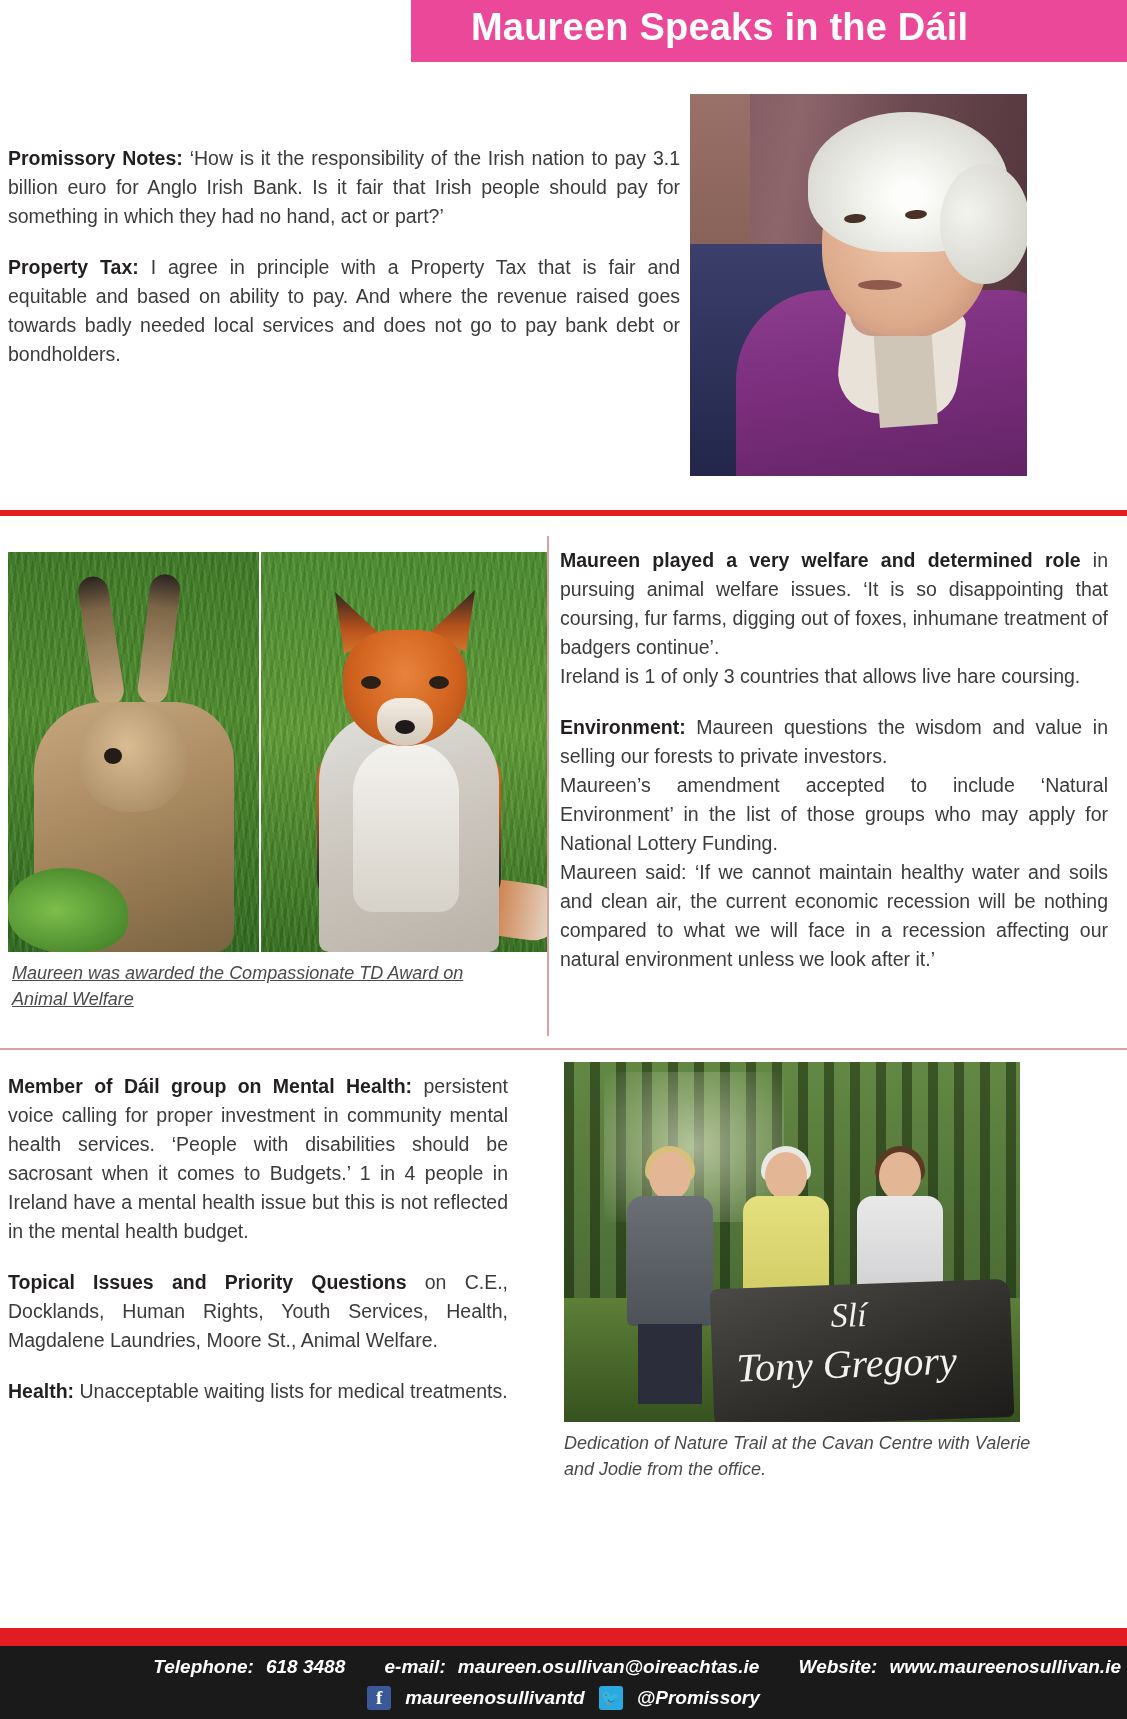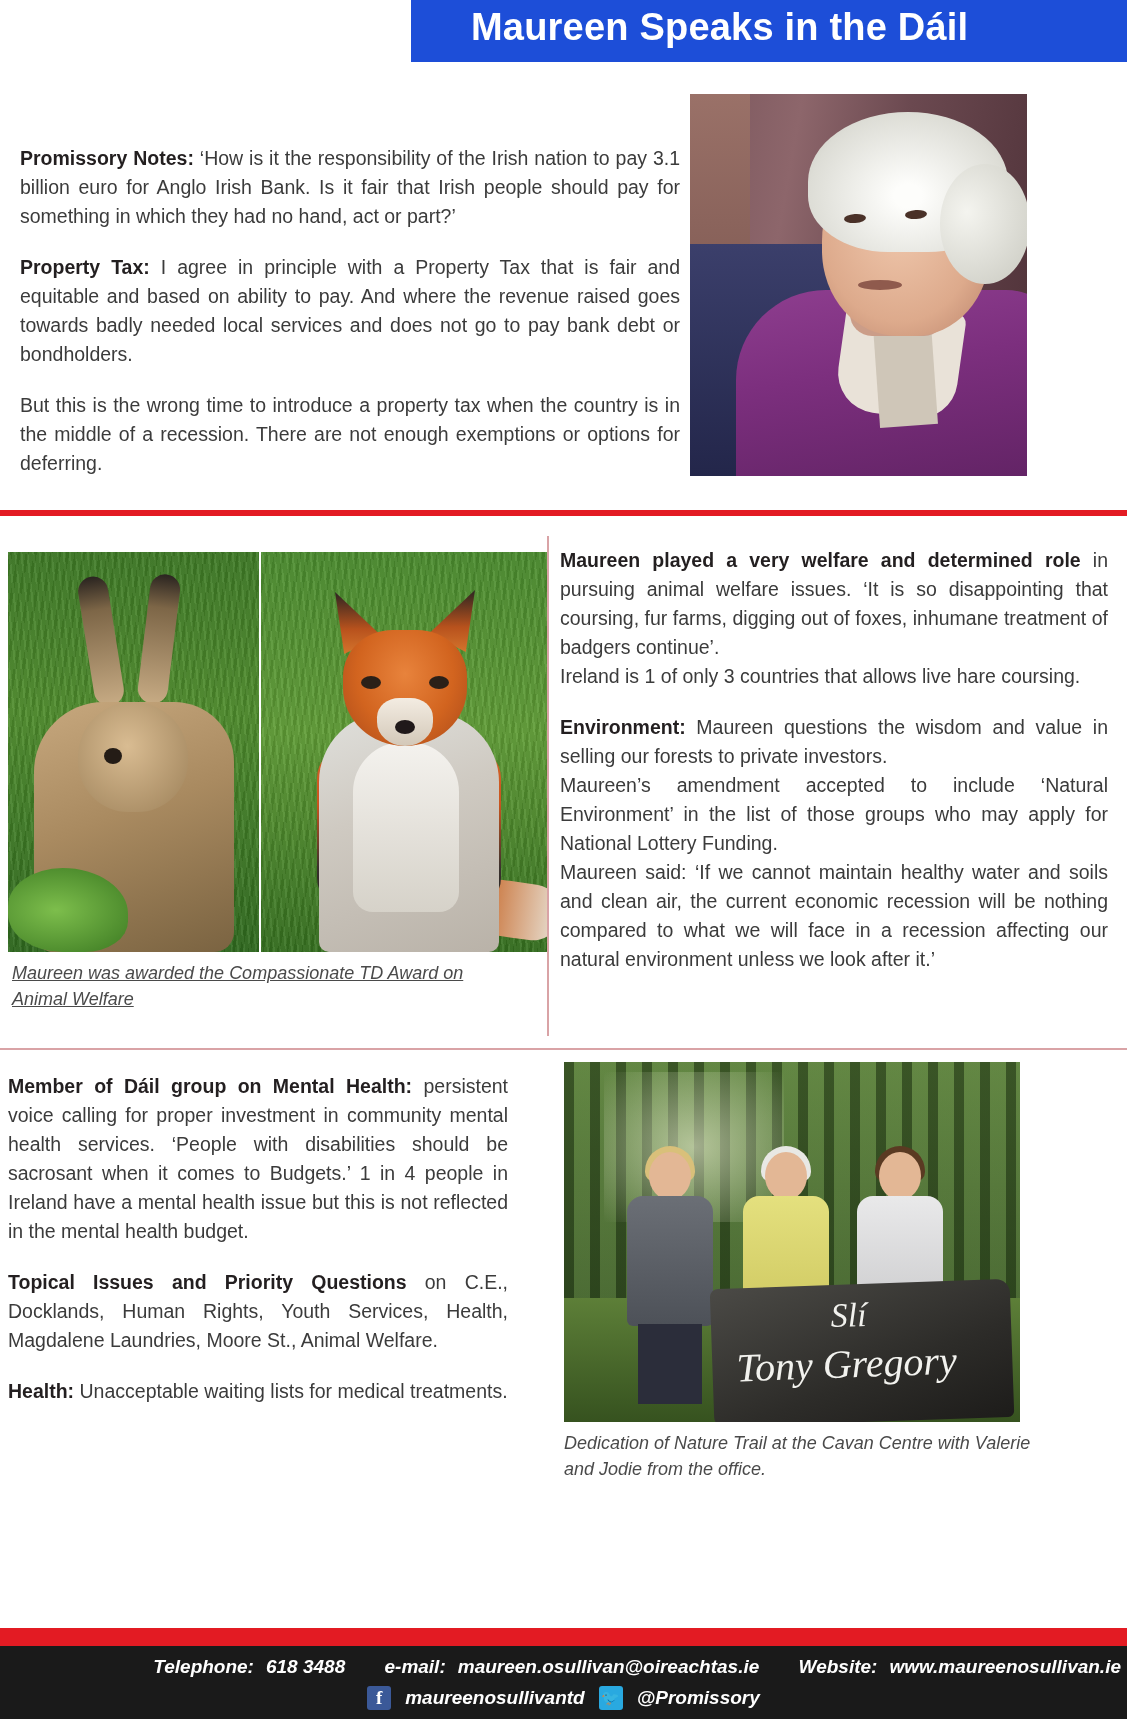--- a/index.html
+++ b/index.html
@@ -16,21 +16,21 @@
     overflow: hidden;
   }
 
   
   .header-banner {
     position: absolute;
     left: 411px;
     top: 0;
     width: 716px;
     height: 62px;
-    background: #1d4ed8;
+    background: #ec4899;
   }
   .header-title {
     position: absolute;
     left: 60px;
     top: 6px;
     font-size: 38px;
     font-weight: bold;
     color: #ffffff;
     letter-spacing: 0.2px;
     white-space: nowrap;
@@ -47,21 +47,21 @@
   .sec1-text {
     position: absolute;
     left: 8px;
     top: 82px;
     width: 672px;
     font-size: 19.5px;
     line-height: 29px;
     color: #3b3b3b;
   }
   .sec1-text p {
-    margin: 0 0 22px 12px;
+    margin: 0 0 22px 0;
     text-align: justify;
   }
   .sec1-text p.last { margin-bottom: 0; }
   .lbl {
     font-weight: bold;
     color: #231f20;
   }
 
   .photo-dail {
     position: absolute;
@@ -388,21 +388,20 @@
 
 <div class="header-banner">
   <div class="header-title">Maureen Speaks in the Dáil</div>
 </div>
 
 <div class="sec1">
 
   <div class="sec1-text">
     <p><span class="lbl">Promissory Notes:</span><span> ‘How is it the responsibility of the Irish nation to pay 3.1 billion euro for Anglo Irish Bank. Is it fair that Irish people should pay for something in which they had no hand, act or part?’</span></p>
     <p><span class="lbl">Property Tax:</span><span> I agree in principle with a Property Tax that is fair and equitable and based on ability to pay. And where the revenue raised goes towards badly needed local services and does not go to pay bank debt or bondholders.</span></p>
-    <p class="last"><span>But this is the wrong time to introduce a property tax when the country is in the middle of a recession. There are not enough exemptions or options for deferring.</span></p>
   </div>
 
   <div class="photo-dail">
     <div class="bgwall"></div>
     <div class="woodpanel"></div>
     <div class="seatback"></div>
     <div class="body"></div>
     <div class="collar"></div>
     <div class="collar2"></div>
     <div class="neck"></div>

